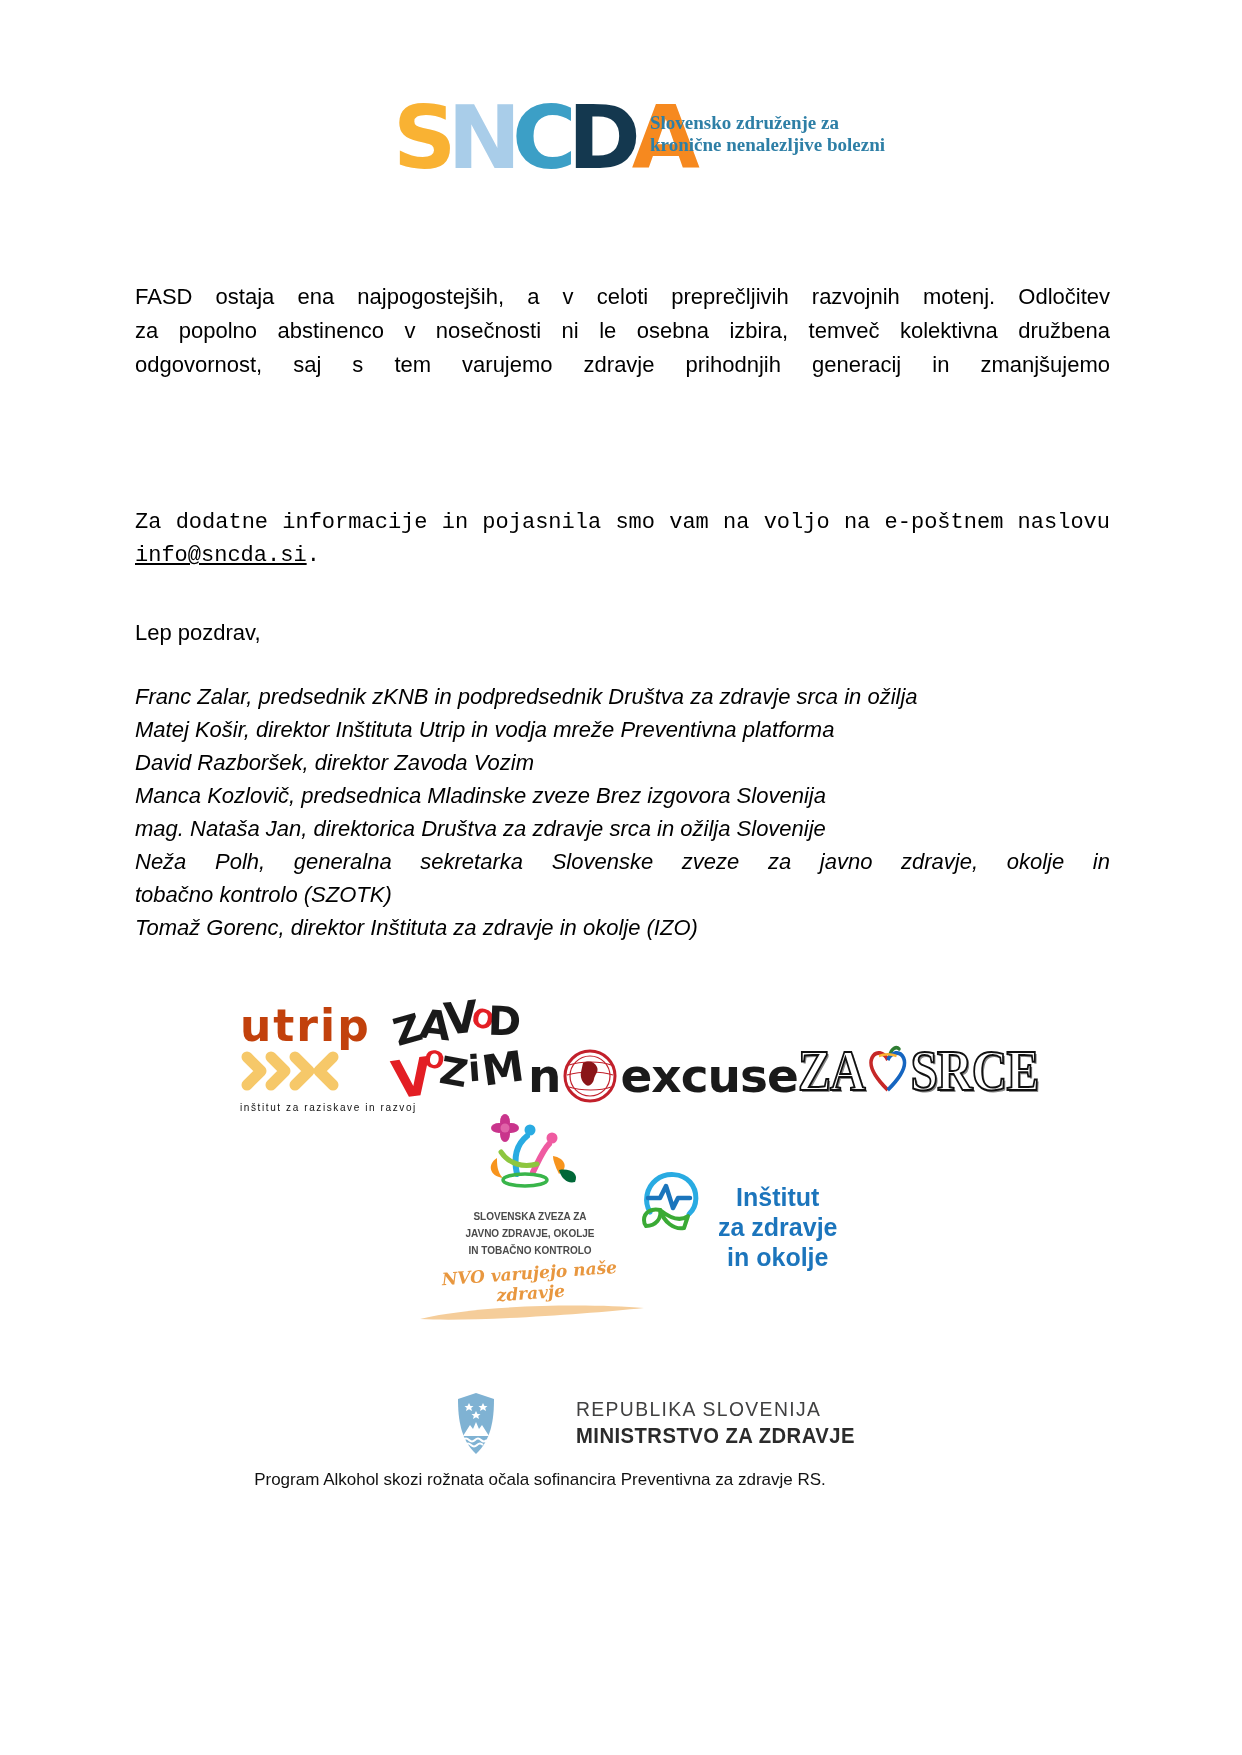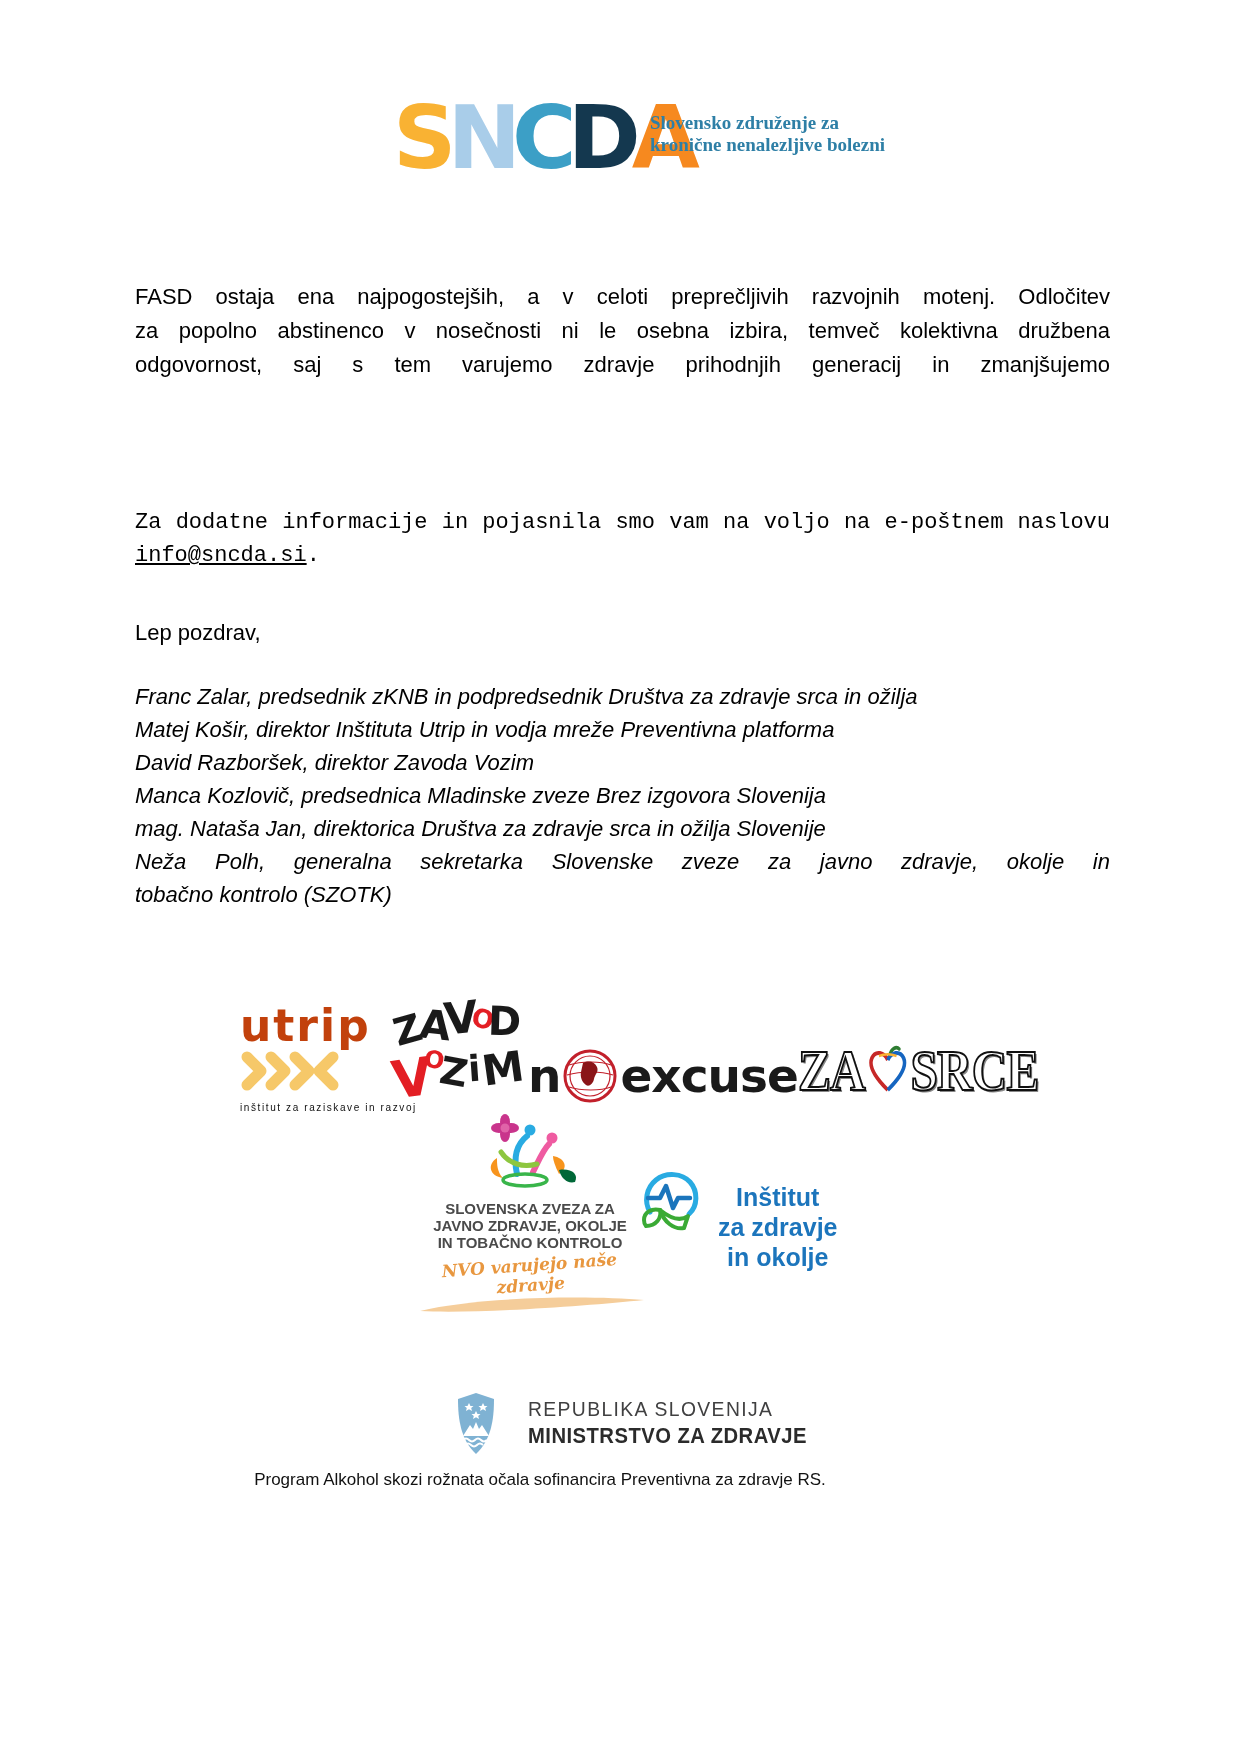--- a/index.html
+++ b/index.html
@@ -42,31 +42,31 @@
   .ne-txt{font-family:"DejaVu Sans",sans-serif;font-weight:bold;font-size:47px;color:#1A1A1A;
           letter-spacing:-1px;line-height:60px;}
 
   
   .zasrce{left:798px;top:1040px;display:flex;align-items:center;transform:scaleX(.88);transform-origin:left center;}
   .zs-word{font-family:"Liberation Serif",serif;font-weight:bold;font-size:56px;line-height:62px;
            color:#fff;-webkit-text-stroke:2px #111;text-shadow:2px 2px 0 #888;letter-spacing:-1px;}
 
   
   .szotk{left:416px;top:1112px;width:228px;text-align:center;}
-  .szotk-lines{font-size:15px;font-weight:bold;color:#4A4A4A;line-height:17px;margin-top:2px;}
+  .szotk-lines{font-size:10px;font-weight:bold;color:#4A4A4A;line-height:17px;margin-top:10px;}
   .szotk-slogan{font-family:"DejaVu Serif",serif;font-style:italic;font-weight:bold;font-size:17px;
                 color:#E8973F;transform:rotate(-4deg);margin-top:4px;}
   .szotk-swoosh{margin-top:-2px;}
 
   
   .izo{left:636px;top:1168px;display:flex;}
   .izo-text{margin-left:12px;margin-top:14px;font-weight:bold;font-size:25px;line-height:30px;color:#1C75BC;text-align:center;}
 
   
-  .ministry{left:456px;top:1392px;display:flex;}
+  .ministry{left:456px;top:1392px;display:flex;gap:48px;}
   .min-text{margin-left:32px;margin-top:4px;transform:scaleX(.92);transform-origin:left top;}
   .min-l1{font-size:21px;letter-spacing:1.5px;color:#404041;line-height:26px;}
   .min-l2{font-size:22px;font-weight:bold;letter-spacing:.5px;color:#2B2B2B;line-height:27px;}
 
   
   .footer{left:0;top:1470px;width:1080px;text-align:center;font-size:17px;color:#111;}
 </style>
 </head>
 <body>
 
@@ -100,20 +100,21 @@
   <div class="abs bodytext closing">Lep pozdrav,</div>
 
   <div class="abs bodytext sigs">
     <div>Franc Zalar, predsednik zKNB in podpredsednik Društva za zdravje srca in ožilja</div>
     <div>Matej Košir, direktor Inštituta Utrip in vodja mreže Preventivna platforma</div>
     <div>David Razboršek, direktor Zavoda Vozim</div>
     <div>Manca Kozlovič, predsednica Mladinske zveze Brez izgovora Slovenija</div>
     <div>mag. Nataša Jan, direktorica Društva za zdravje srca in ožilja Slovenije</div>
     <div class="line stretch">Neža Polh, generalna sekretarka Slovenske zveze za javno zdravje, okolje in</div>
     <div>tobačno kontrolo (SZOTK)</div>
+    <div>Tomaž Gorenc, direktor Inštituta za zdravje in okolje (IZO)</div>
   </div>
 
   <div class="abs utrip">
     <div class="utrip-word">utrip</div>
     <svg width="100" height="42" viewBox="0 0 100 42">
       <path d="M7,7 L21,21 L7,35" fill="none" stroke="#F6C869" stroke-width="11" stroke-linecap="round" stroke-linejoin="round"></path>
       <path d="M31,7 L45,21 L31,35" fill="none" stroke="#F6C869" stroke-width="11" stroke-linecap="round" stroke-linejoin="round"></path>
       <path d="M55,7 L69,21 L55,35" fill="none" stroke="#F6C869" stroke-width="11" stroke-linecap="round" stroke-linejoin="round"></path>
       <path d="M93,7 L79,21 L93,35" fill="none" stroke="#F6C869" stroke-width="11" stroke-linecap="round" stroke-linejoin="round"></path>
     </svg>

